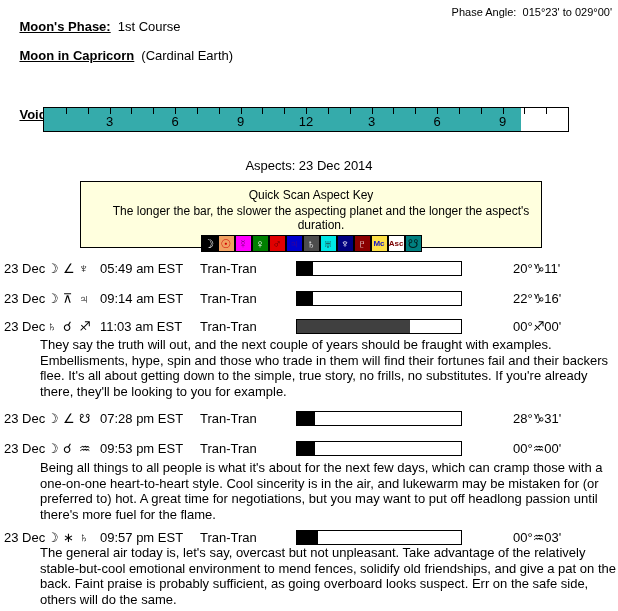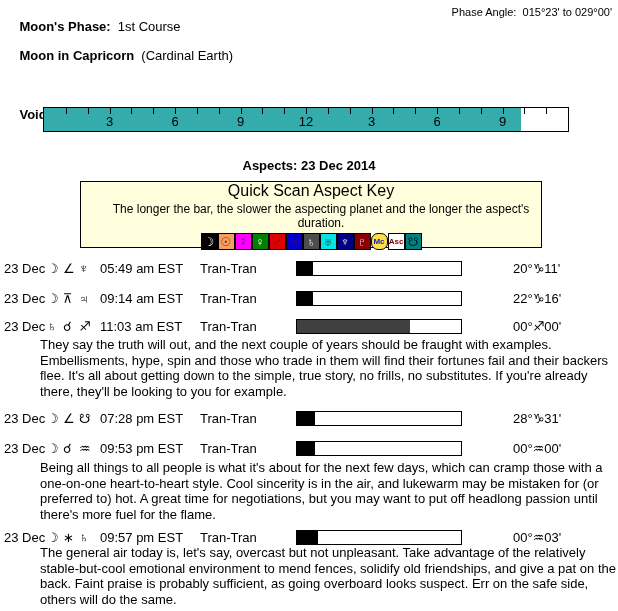--- a/index.html
+++ b/index.html
@@ -2,33 +2,33 @@
 <html><head>
 <meta charset="utf-8">
 <style>
   html,body{margin:0;padding:0;background:#fff;}
   #screen{
     position:relative;width:618px;height:611px;background:#ffffff;
     font-family:"Liberation Sans","DejaVu Sans",sans-serif;
     font-size:13px;color:#000;overflow:hidden;
   }
   .abs{position:absolute;white-space:pre;}
-  .hdr-line .lbl{font-weight:bold;}
+  .hdr-line .lbl{font-weight:bold;text-decoration:underline;}
   .hdr-line .val{margin-left:7px;white-space:pre;}
   #phase-angle{font-size:11px;}
   
   #voc-ruler{position:absolute;left:43px;top:107px;width:524px;height:23px;border:1px solid #000;background:#fff;}
   #voc-fill{position:absolute;left:0;top:0;height:100%;}
   .tick{position:absolute;top:0;width:1px;height:6px;background:#000;}
   .hour-label{position:absolute;top:6px;transform:translateX(-50%);font-size:13px;}
   
-  #aspects-title{position:absolute;top:158px;left:0;width:100%;text-align:center;font-weight:bold;}
+  #aspects-title{position:absolute;top:158px;left:0;width:100%;text-align:center;font-weight:normal;}
   
   #key-box{position:absolute;left:80px;top:181px;width:460px;height:65px;background:#ffffde;border:1px solid #000;text-align:center;}
-  #key-title{font-size:16px;text-align:center;}
+  #key-title{margin-top:6px;font-size:12px;text-align:center;}
   #key-subtitle{margin-top:2px;font-size:12px;padding-left:20px;}
   #key-icons{margin-top:3px;display:flex;justify-content:center;}
   .key-icon{width:15px;height:15px;border:1px solid #000;display:flex;align-items:center;justify-content:center;font-size:12px;line-height:1;overflow:hidden;}
   .key-icon.txt{font-size:8px;font-weight:bold;}
   
   .aspect-row{position:absolute;left:0;width:586px;height:16px;}
   .aspect-row span{position:absolute;white-space:pre;}
   .rp-date{left:4px;}
   .rp-p1{left:47px;}
   .rp-asp{left:63px;}
@@ -102,21 +102,21 @@
         <div class="key-icon" style="background: rgb(0, 0, 0); color: rgb(255, 255, 255);">☽</div>
         <div class="key-icon" style="background: rgb(240, 160, 96); color: rgb(208, 0, 0);">☉</div>
         <div class="key-icon" style="background: rgb(255, 0, 255); color: rgb(128, 0, 128);">☿</div>
         <div class="key-icon" style="background: rgb(0, 128, 0); color: rgb(255, 255, 255);">♀</div>
         <div class="key-icon" style="background: rgb(224, 0, 0); color: rgb(80, 0, 0);">♂</div>
         <div class="key-icon" style="background: rgb(0, 0, 204); color: rgb(75, 0, 130);">♃</div>
         <div class="key-icon" style="background: rgb(77, 77, 77); color: rgb(255, 255, 255);">♄</div>
         <div class="key-icon" style="background: rgb(0, 230, 230); color: rgb(32, 32, 32);">♅</div>
         <div class="key-icon" style="background: rgb(0, 0, 128); color: rgb(255, 255, 255);">♆</div>
         <div class="key-icon" style="background: rgb(139, 0, 0); color: rgb(255, 255, 255);">♇</div>
-        <div class="key-icon txt" style="background: #fde047; color: rgb(20, 20, 200); border-radius: 7px;">Mc</div>
+        <div class="key-icon txt" style="background: #fde047; color: rgb(20, 20, 200);">Mc</div>
         <div class="key-icon txt" style="background: #ffffff; color: rgb(122, 0, 0);">Asc</div>
         <div class="key-icon" style="background: rgb(0, 128, 128); color: rgb(0, 26, 26);">☋</div>
       </div>
   </div>
 
   <div id="rows-root">
       <div class="aspect-row" style="top: 261px;">
         <span class="rp-date">23 Dec</span>
         <span class="rp-p1">☽</span>
         <span class="rp-asp">∠</span>

